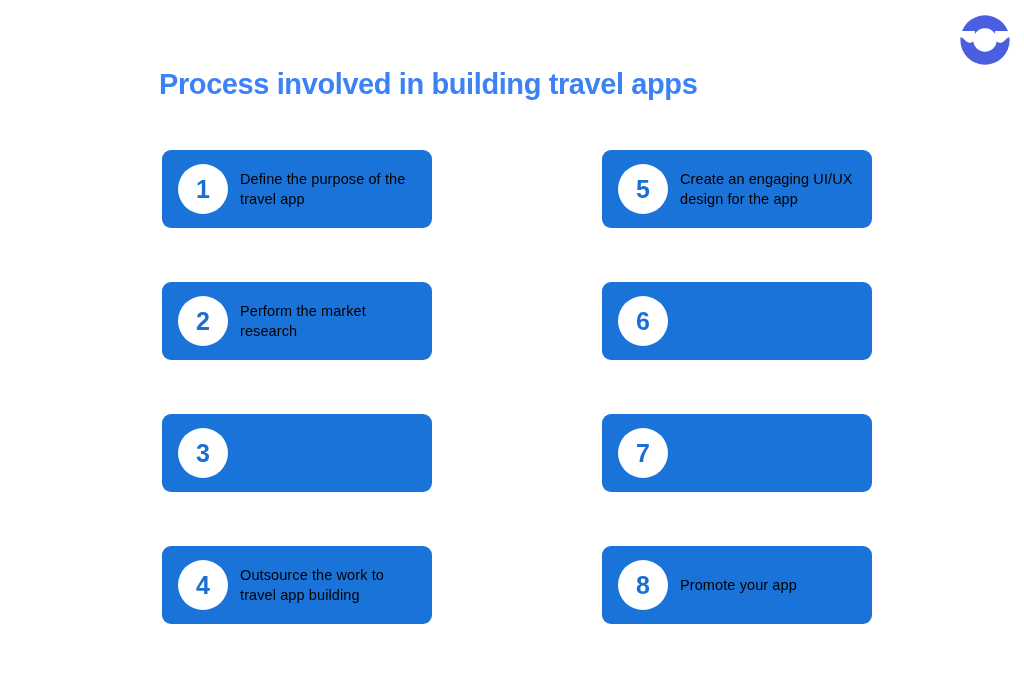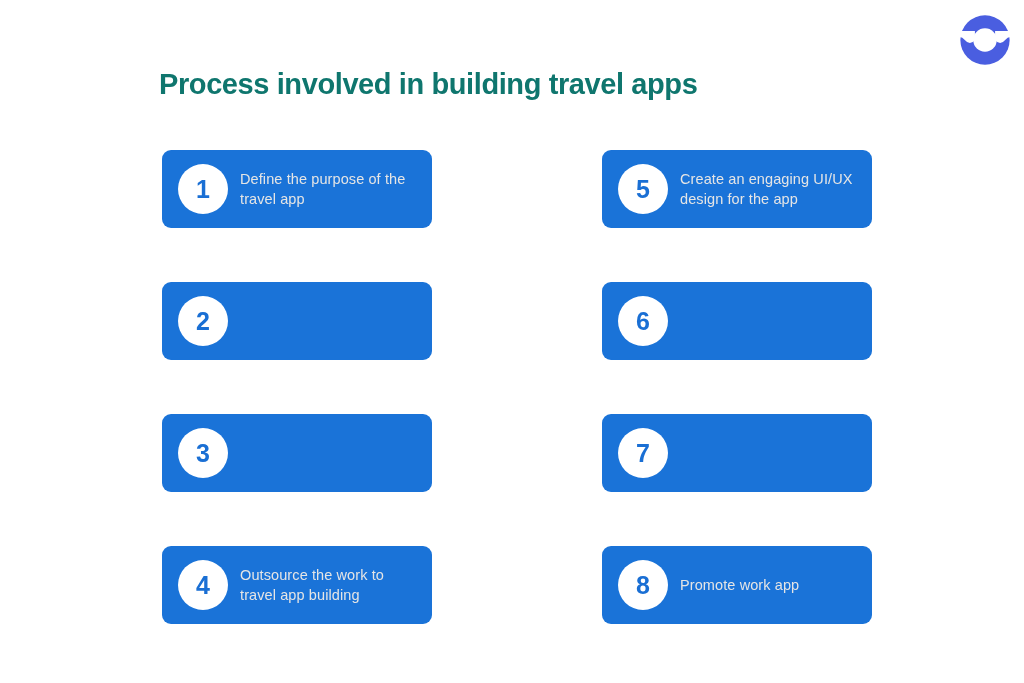--- a/index.html
+++ b/index.html
@@ -26,21 +26,21 @@
   .logo svg { display: block; width: 56px; height: 56px; }
 
   
   .page-title {
     position: absolute;
     left: 159px;
     top: 68px;
     margin: 0;
     font-size: 29px;
     font-weight: bold;
-    color: #0f766e;
+    color: #3b82f6;
     letter-spacing: -0.4px;
     white-space: nowrap;
   }
 
   
   .steps-grid {
     position: absolute;
     left: 162px;
     top: 150px;
     width: 710px;
@@ -74,21 +74,21 @@
     justify-content: center;
     font-size: 25px;
     font-weight: bold;
     line-height: 1;
     margin-right: 12px;
     user-select: none;
   }
 
   .step-text {
     flex: 1 1 auto;
-    color: #e5e5e5;
+    color: #000000;
     font-size: 14.5px;
     line-height: 20px;
     letter-spacing: 0.1px;
   }
 </style>
 </head>
 <body>
 
 <div class="logo">
   <svg viewBox="0 0 100 100">
@@ -113,20 +113,21 @@
     <div class="step-text">Define the purpose of the travel app</div>
   </div>
 
   <div class="step-card">
     <div class="step-badge">5</div>
     <div class="step-text">Create an engaging UI/UX design for the app</div>
   </div>
 
   <div class="step-card">
     <div class="step-badge">2</div>
+    <div class="step-text">Perform the market research</div>
   </div>
 
   <div class="step-card">
     <div class="step-badge">6</div>
   </div>
 
   <div class="step-card">
     <div class="step-badge">3</div>
   </div>
 
@@ -134,16 +135,16 @@
     <div class="step-badge">7</div>
   </div>
 
   <div class="step-card">
     <div class="step-badge">4</div>
     <div class="step-text">Outsource the work to travel app building</div>
   </div>
 
   <div class="step-card">
     <div class="step-badge">8</div>
-    <div class="step-text">Promote work app</div>
+    <div class="step-text">Promote your app</div>
   </div>
 
 </div>
 
 </body></html>

